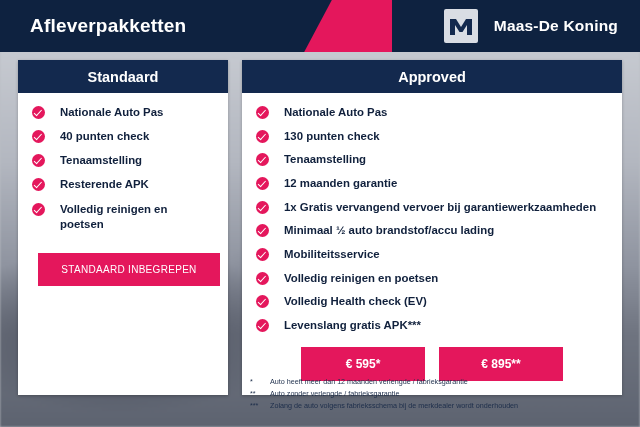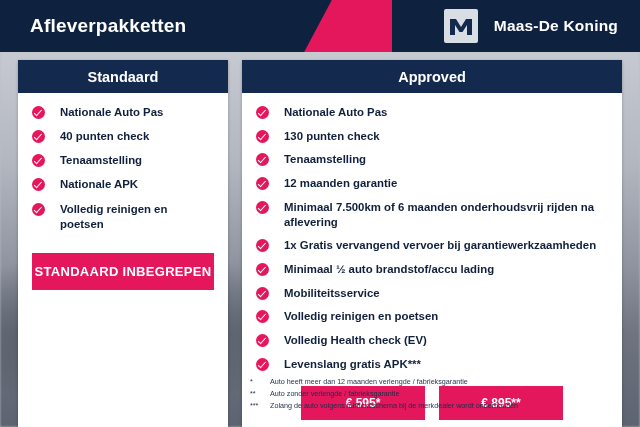--- a/index.html
+++ b/index.html
@@ -103,28 +103,29 @@
     content: "";
     position: absolute; left: 4px; top: 2px;
     width: 3px; height: 6.5px;
     border: solid #fff; border-width: 0 1.8px 1.8px 0;
     transform: rotate(42deg);
   }
   .btn-standard {
     margin-top: 12px;
     background: #e4175c;
     color: #ffffff;
-    font-size: 13px;
-    font-weight: bold;
+    font-size: 10px;
+    font-weight: normal;
     text-align: center;
     padding: 11px 0;
     letter-spacing: .3px;
     border: none; width: 100%;
     font-family: "Liberation Sans", sans-serif;
     cursor: pointer;
+    margin-left: 6px;
   }
   .price-row {
     display: flex; gap: 14px; justify-content: center;
     margin-top: 14px;
   }
   .price-btn {
     background: #e4175c; color: #fff;
     font-size: 12px; font-weight: bold;
     padding: 10px 0; width: 124px; text-align: center;
     border: none; font-family: "Liberation Sans", sans-serif;
@@ -175,21 +176,21 @@
           <li>
               <span class="check"></span>
               <span>40 punten check</span>
             </li>
           <li>
               <span class="check"></span>
               <span>Tenaamstelling</span>
             </li>
           <li>
               <span class="check"></span>
-              <span>Nationale APK</span>
+              <span>Resterende APK</span>
             </li>
           <li>
               <span class="check"></span>
               <span>Volledig reinigen en poetsen</span>
             </li>
         </ul>
         <button class="btn-standard">STANDAARD INBEGREPEN</button>
       </div>
     </div>
 
@@ -205,24 +206,20 @@
               <span class="check"></span>
               <span>130 punten check</span>
             </li>
           <li>
               <span class="check"></span>
               <span>Tenaamstelling</span>
             </li>
           <li>
               <span class="check"></span>
               <span>12 maanden garantie</span>
-            </li>
-          <li>
-              <span class="check"></span>
-              <span>Minimaal 7.500km of 6 maanden onderhoudsvrij rijden na aflevering</span>
             </li>
           <li>
               <span class="check"></span>
               <span>1x Gratis vervangend vervoer bij garantiewerkzaamheden</span>
             </li>
           <li>
               <span class="check"></span>
               <span>Minimaal ½ auto brandstof/accu lading</span>
             </li>
           <li>

